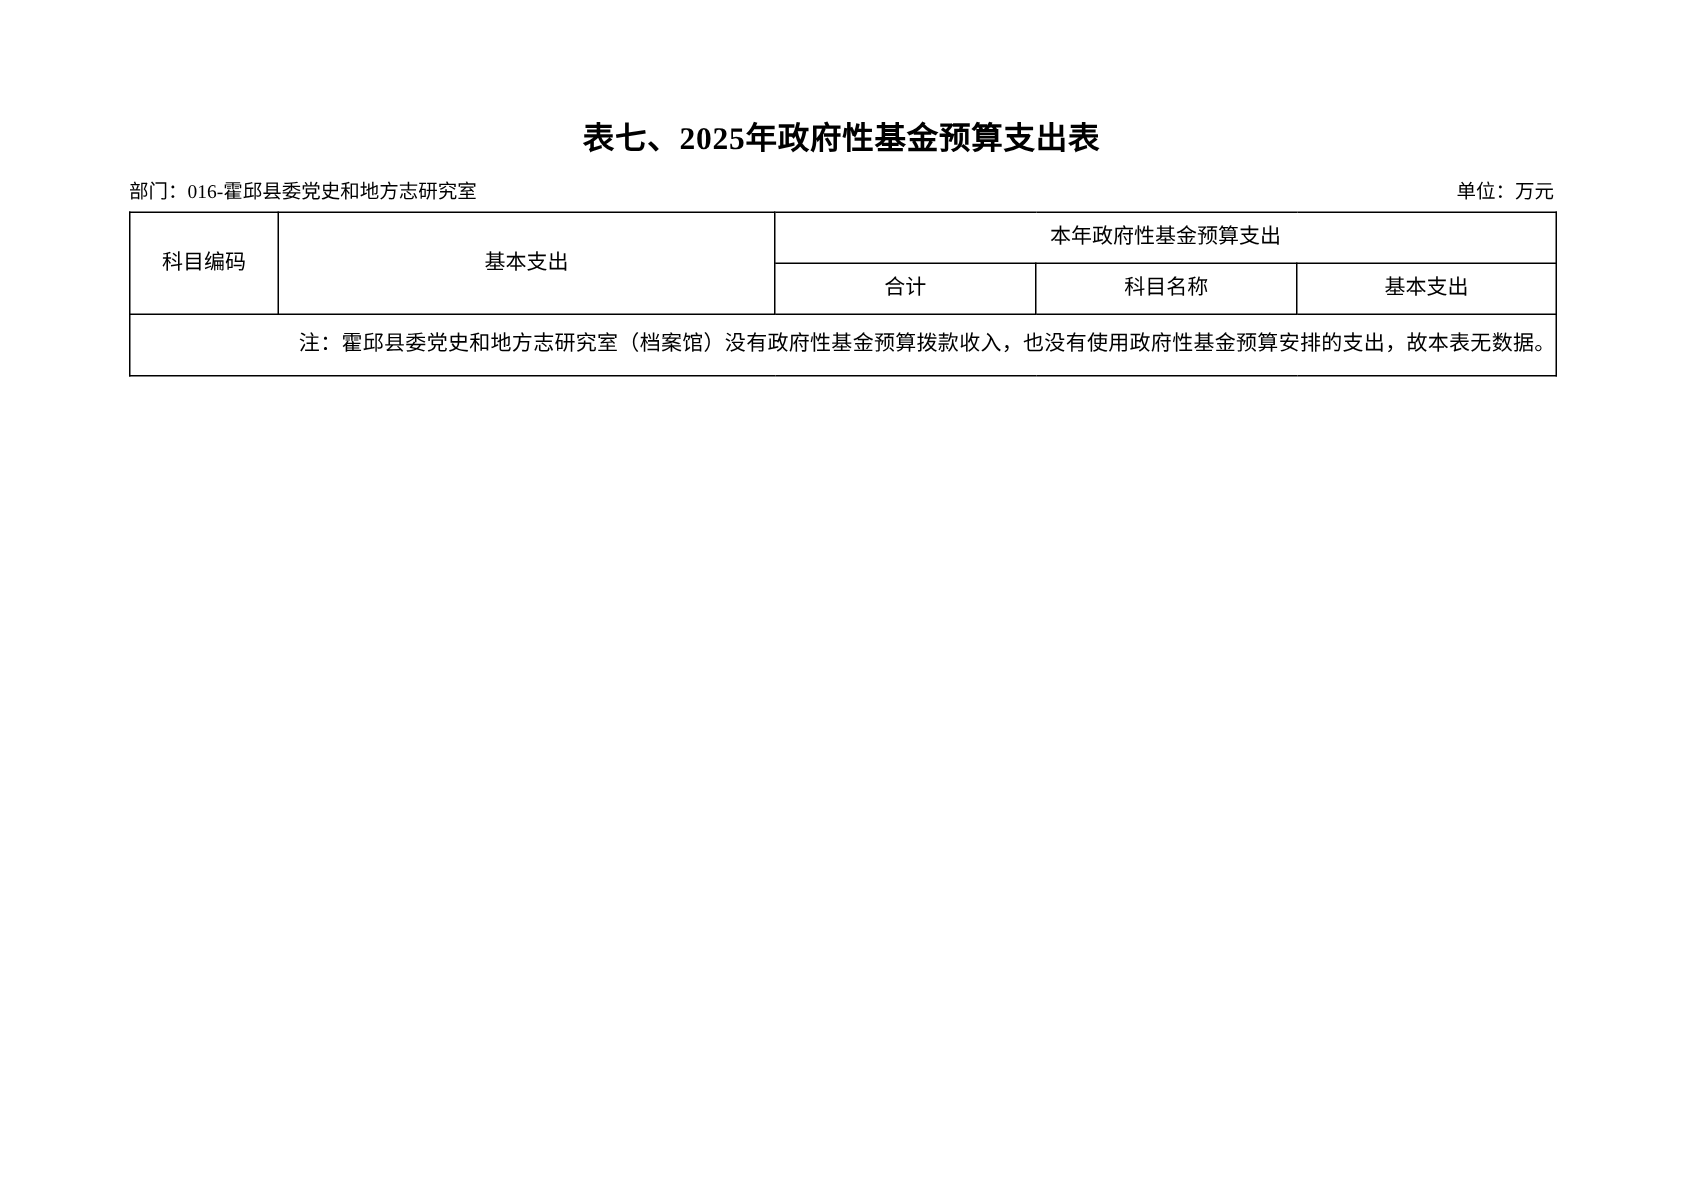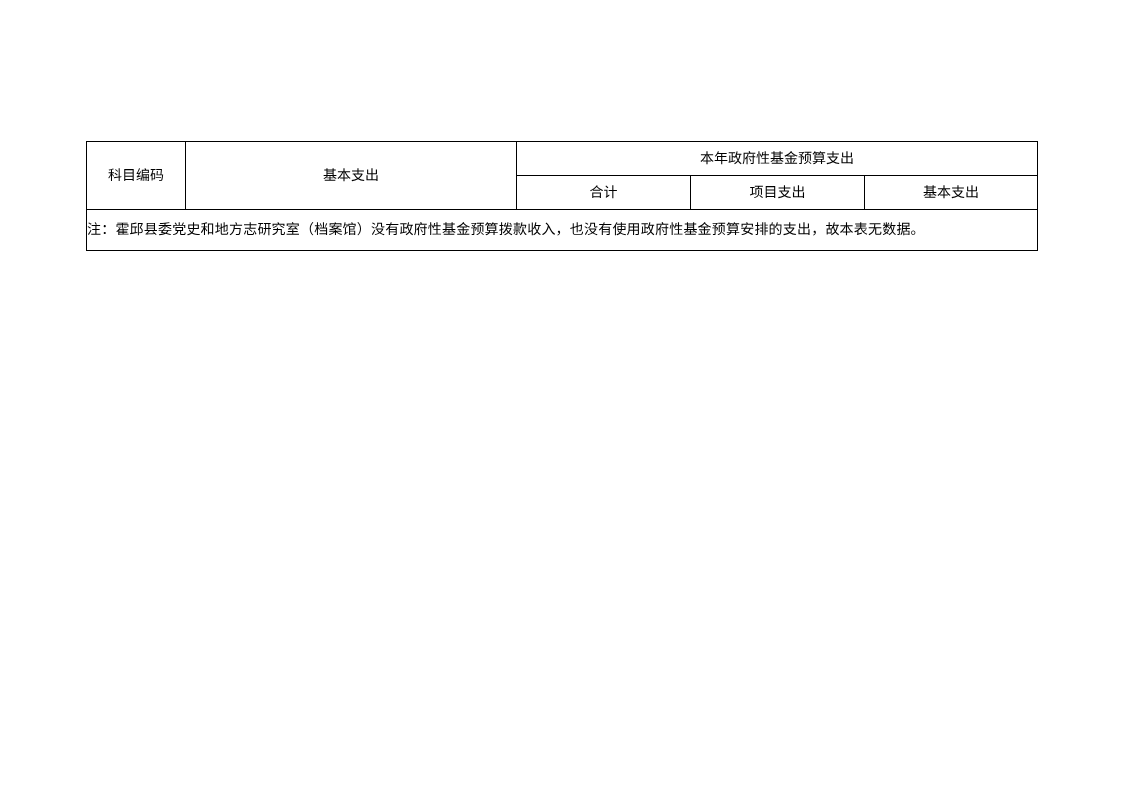--- a/index.html
+++ b/index.html
@@ -89,49 +89,54 @@
   col.c-code  { width: 99px; }
   col.c-name  { width: 331px; }
   col.c-total { width: 174px; }
   col.c-basic { width: 174px; }
   col.c-proj  { width: 173px; }
   td.note {
     height: 40px;
     padding: 6px 10px 6px 12px;
     font-size: 14px;
     line-height: 22px;
-    text-align: left;
+    text-align: right;
     vertical-align: middle;
     letter-spacing: 0.2px;
   }
 </style>
 </head>
 <body>
 
 <div class="page">
 
+  <div class="doc-title">表七、2025年政府性基金预算支出表</div>
 
+  <div class="meta-row">
+    <div class="meta-left">部门：016-霍邱县委党史和地方志研究室</div>
+    <div class="meta-right">单位：万元</div>
+  </div>
 
   <table class="budget">
     <colgroup>
       <col class="c-code">
       <col class="c-name">
       <col class="c-total">
       <col class="c-basic">
       <col class="c-proj">
     </colgroup>
     <thead>
       <tr>
         <th class="hdr hdr-tall" rowspan="2">科目编码</th>
         <th class="hdr hdr-tall" rowspan="2">基本支出</th>
         <th class="hdr" colspan="3">本年政府性基金预算支出</th>
       </tr>
       <tr>
         <th class="hdr">合计</th>
-        <th class="hdr">项目支出</th>
+        <th class="hdr">科目名称</th>
         <th class="hdr">基本支出</th>
       </tr>
     </thead>
     <tbody>
       <tr>
         <td class="note" colspan="5">注：霍邱县委党史和地方志研究室（档案馆）没有政府性基金预算拨款收入，也没有使用政府性基金预算安排的支出，故本表无数据。</td>
       </tr>
     </tbody>
   </table>
 

